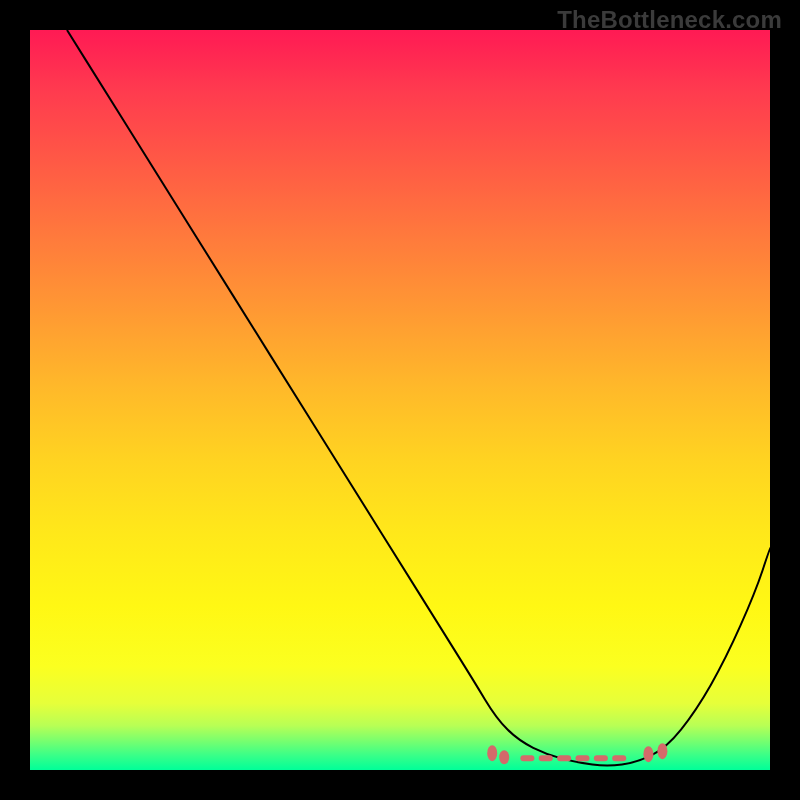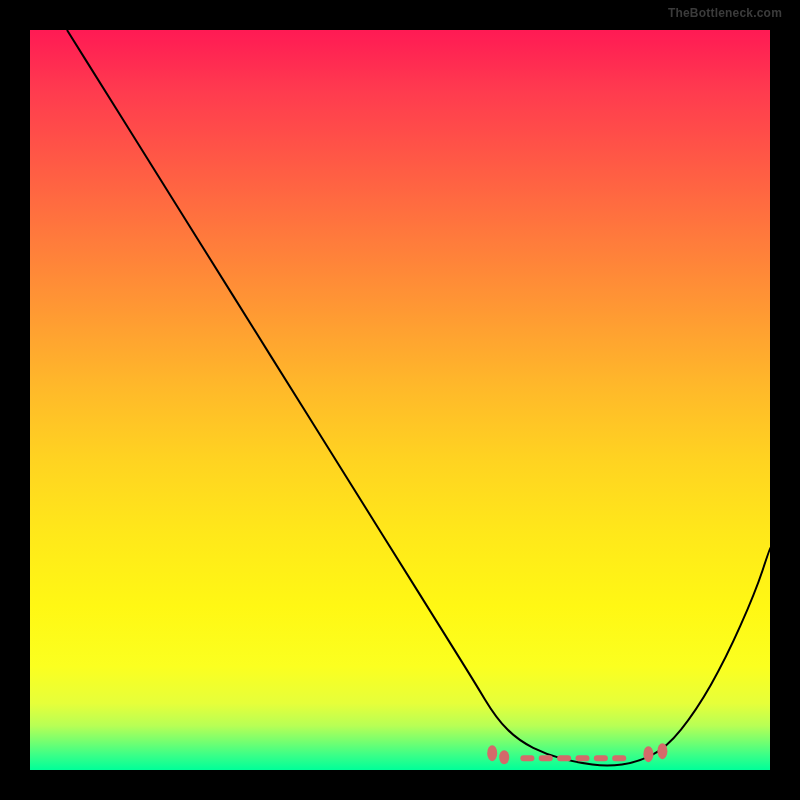--- a/index.html
+++ b/index.html
@@ -15,21 +15,21 @@
     position: relative;
     width: 800px;
     height: 800px;
     background: #000000;
   }
   .watermark {
     position: absolute;
     top: 6px;
     right: 18px;
     color: #3b3b3b;
-    font-size: 12px;
+    font-size: 24px;
     font-weight: bold;
     letter-spacing: 0.2px;
     z-index: 10;
   }
   .plot-area {
     position: absolute;
     left: 30px;
     top: 30px;
     width: 740px;
     height: 740px;

